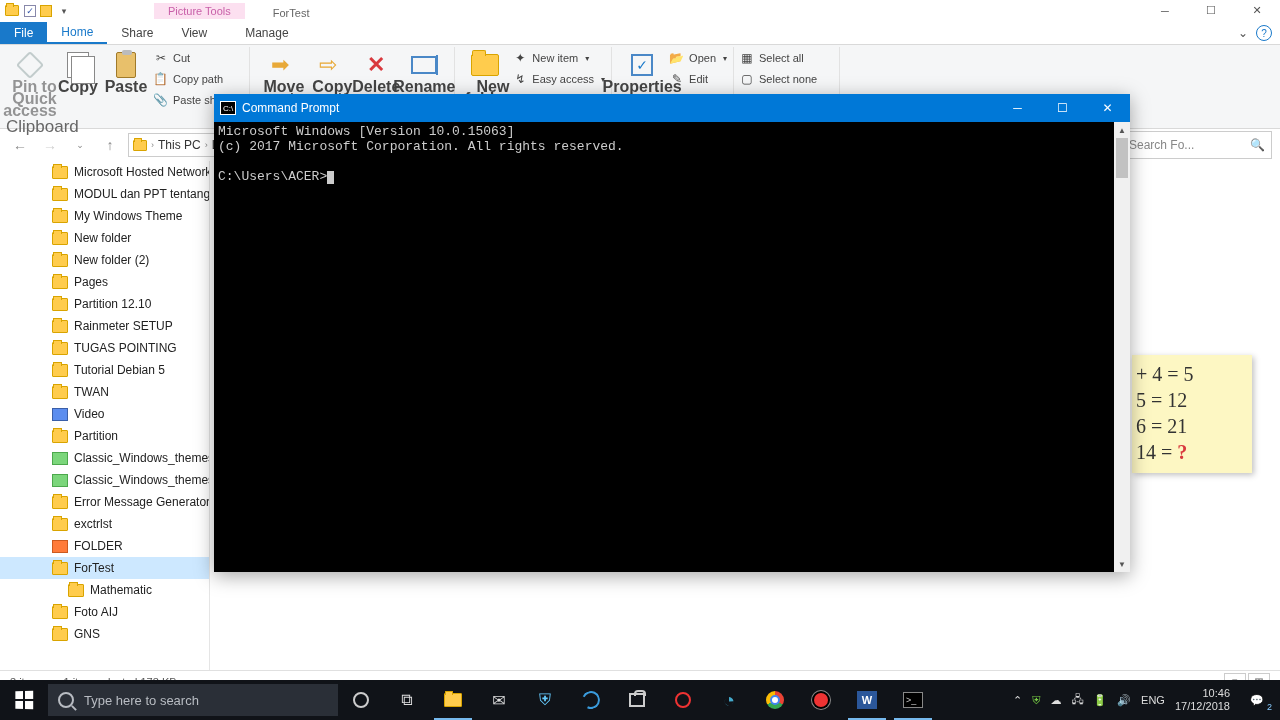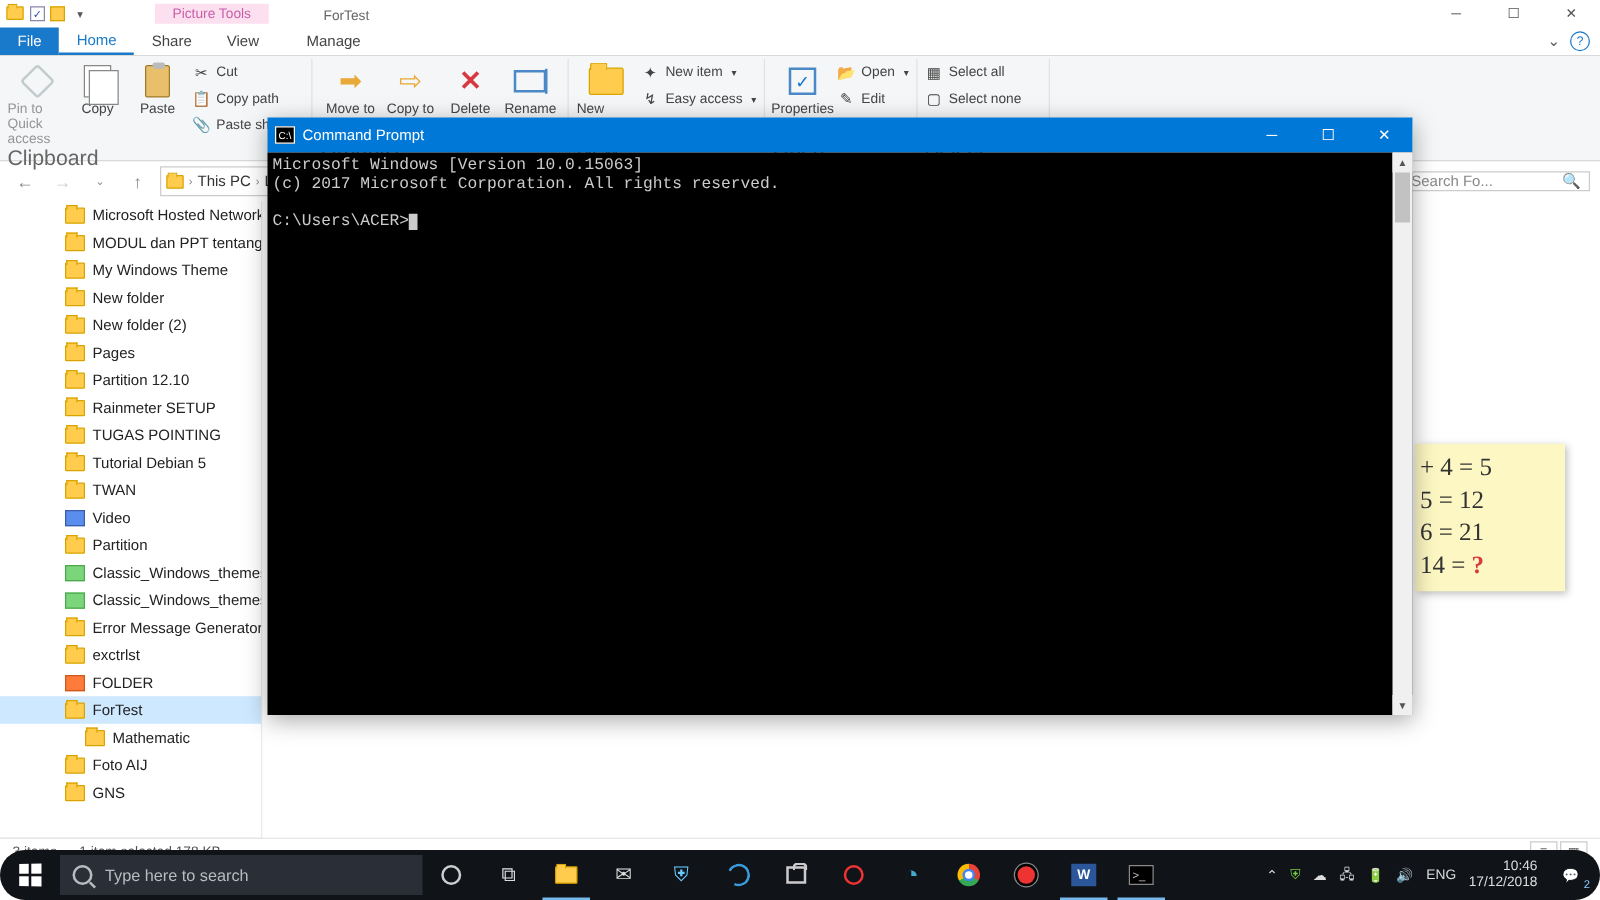--- a/index.html
+++ b/index.html
@@ -2,38 +2,38 @@
 <html><head>
 <meta charset="utf-8">
 <style>
   html,body{margin:0;padding:0;width:1280px;height:720px;font-family:"Segoe UI",Tahoma,sans-serif;font-size:12px;background:#fff;overflow:hidden;color:#000;}
   *{box-sizing:border-box;}
   .titlebar{height:22px;background:#fff;display:flex;align-items:center;border-bottom:1px solid #fff;}
   .titlebar .qat{display:flex;align-items:center;gap:4px;padding-left:4px;}
   .titlebar .qat .qat-btn{width:16px;height:16px;display:flex;align-items:center;justify-content:center;font-size:9px;color:#555;}
   .folder-mini{width:14px;height:11px;background:#ffcc4d;border:1px solid #d9a400;border-radius:1px;position:relative;display:inline-block;}
   .folder-mini::before{content:"";position:absolute;top:-3px;left:0;width:6px;height:3px;background:#ffcc4d;border:1px solid #d9a400;border-bottom:none;border-radius:1px 1px 0 0;}
-  .titlebar .ctx-tab{margin-left:52px;display:flex;align-items:flex-end;gap:16px;}
+  .titlebar .ctx-tab{margin-left:82px;display:flex;align-items:flex-end;gap:0;}
   .titlebar .ctx-tab .ctx{background:#fce0f0;color:#c85fa8;font-size:11px;padding:2px 14px;position:relative;}
   .titlebar .ctx-tab .titletxt{font-size:11px;color:#666;margin-left:28px;}
   .titlebar .winbtns{margin-left:auto;display:flex;}
   .titlebar .winbtns div{width:46px;height:22px;display:flex;align-items:center;justify-content:center;color:#555;font-size:11px;}
   .ribbon-tabs{height:23px;display:flex;align-items:stretch;border-bottom:1px solid #d9d9d9;}
   .ribbon-tabs .tab{padding:0 14px;display:flex;align-items:center;font-size:12px;color:#444;}
   .ribbon-tabs .tab.file{background:#1979ca;color:#fff;}
   .ribbon-tabs .tab.active{border-bottom:2px solid #1979ca;color:#1979ca;}
   .ribbon-tabs .tab.ctx-manage{margin-left:2px;}
   .ribbon-tabs .right{margin-left:auto;display:flex;align-items:center;gap:8px;padding-right:8px;color:#555;}
   .ribbon{height:84px;background:#f5f6f7;border-bottom:1px solid #d9d9d9;display:flex;padding:2px 0;}
   .ribbon .group{border-right:1px solid #e2e2e2;padding:2px 6px 0 6px;display:flex;flex-direction:column;}
   .ribbon .group .grow{flex:1;display:flex;}
   .ribbon .group .label{text-align:left;font-size:17px;color:#666;height:16px;}
   .big-btn{display:flex;flex-direction:column;align-items:center;justify-content:flex-start;width:48px;padding-top:2px;}
   .big-btn .ico{width:28px;height:28px;display:flex;align-items:center;justify-content:center;font-size:22px;}
-  .big-btn .txt{font-size:11px;color:#444;text-align:left;line-height:12px;margin-top:2px;}
+  .big-btn .txt{font-size:16px;color:#444;text-align:right;line-height:12px;margin-top:2px;font-weight:bold;}
   .pin-ico{width:20px;height:20px;border:2px solid #9aa;border-radius:3px;transform:rotate(45deg);}
   .copy-ico{width:22px;height:26px;background:#fff;border:1px solid #888;position:relative;}
   .copy-ico::after{content:"";position:absolute;left:3px;top:3px;width:22px;height:26px;background:#fff;border:1px solid #888;}
   .paste-ico{width:20px;height:26px;background:#e8c06b;border:1px solid #a07a2a;border-radius:2px;position:relative;}
   .paste-ico::before{content:"";position:absolute;top:-3px;left:5px;width:10px;height:5px;background:#bbb;border-radius:2px;}
   .row-btns{display:flex;flex-direction:column;gap:3px;margin-left:4px;}
   .row-btn{display:flex;align-items:center;gap:5px;font-size:11px;color:#444;height:18px;}
   .row-btn .ri{width:14px;height:14px;display:flex;align-items:center;justify-content:center;font-size:12px;}
   .arrow-big{font-size:26px;color:#e8a938;}
   .xdel{font-size:26px;color:#d9393e;font-weight:bold;}
@@ -41,21 +41,21 @@
   .rename-ico::after{content:"";position:absolute;right:-3px;top:-3px;bottom:-3px;width:2px;background:#4a88c7;}
   .folder-big{width:28px;height:22px;background:#ffcc4d;border:1px solid #d9a400;border-radius:2px;position:relative;}
   .folder-big::before{content:"";position:absolute;top:-5px;left:0;width:12px;height:5px;background:#ffcc4d;border:1px solid #d9a400;border-bottom:none;border-radius:2px 2px 0 0;}
   .check-ico{width:22px;height:22px;border:2px solid #4a88c7;display:flex;align-items:center;justify-content:center;color:#1979ca;font-size:14px;}
   .addressbar{height:32px;display:flex;align-items:center;padding:0 8px;gap:6px;}
   .addressbar .navbtn{width:24px;height:24px;display:flex;align-items:center;justify-content:center;color:#888;font-size:14px;}
   .addressbar .addr{flex:1;height:24px;border:1px solid #ccc;display:flex;align-items:center;padding:0 4px;gap:4px;font-size:12px;color:#333;}
   .addressbar .addr .crumb{display:flex;align-items:center;gap:4px;}
   .addressbar .addr .sep{color:#888;font-size:9px;}
   .addressbar .refresh{width:28px;height:24px;border:1px solid #ccc;border-left:none;display:flex;align-items:center;justify-content:center;color:#555;}
-  .addressbar .search{width:150px;height:16px;border:1px solid #ccc;display:flex;align-items:center;padding:0 6px;color:#888;font-size:12px;justify-content:space-between;}
+  .addressbar .search{width:150px;height:28px;border:1px solid #ccc;display:flex;align-items:center;padding:0 6px;color:#888;font-size:12px;justify-content:space-between;}
   .body{display:flex;height:509px;}
   .sidebar{width:210px;overflow-y:auto;border-right:1px solid #e5e5e5;position:relative;}
   .sidebar::-webkit-scrollbar{width:14px;}
   .side-item{display:flex;align-items:center;gap:6px;padding:3px 0 3px 52px;font-size:12px;color:#222;height:22px;white-space:nowrap;overflow:hidden;}
   .side-item.sel{background:#cde8ff;}
   .side-item.sub{padding-left:68px;}
   .side-item .fico{width:16px;height:13px;flex-shrink:0;}
   .fico.folder{background:#ffcc4d;border:1px solid #d9a400;border-radius:1px;position:relative;}
   .fico.folder::before{content:"";position:absolute;top:-3px;left:0;width:7px;height:3px;background:#ffcc4d;border:1px solid #d9a400;border-bottom:none;}
   .fico.video{background:#5b8def;border:1px solid #3a5fa8;}
@@ -74,21 +74,21 @@
   .cmd-title .winbtns div.close{background:transparent;}
   .cmd-body{flex:1;background:#000;color:#ccc;font-family:Consolas,"Courier New",monospace;font-size:13px;padding:2px 4px;white-space:pre;overflow:hidden;position:relative;line-height:15px;}
   .cmd-body .cursor{display:inline-block;width:7px;height:13px;background:#ccc;vertical-align:text-bottom;animation:none;}
   .cmd-scroll{position:absolute;right:0;top:28px;bottom:0;width:16px;background:#f0f0f0;}
   .cmd-scroll .arrow{height:16px;background:#f0f0f0;display:flex;align-items:center;justify-content:center;font-size:8px;color:#555;}
   .cmd-scroll .thumb{position:absolute;top:16px;left:2px;right:2px;height:40px;background:#c2c2c2;}
 
   .sticky{position:absolute;right:28px;top:355px;width:120px;height:118px;background:#fdf7c3;box-shadow:2px 2px 6px rgba(0,0,0,.25);padding:6px 4px;font-family:"Times New Roman",serif;font-size:20px;line-height:26px;color:#333;z-index:15;}
   .sticky .q{color:#d9393e;font-weight:bold;}
 
-  .taskbar{position:absolute;left:0;bottom:0;width:1280px;height:40px;background:#101318;display:flex;align-items:center;color:#fff;z-index:30;border-radius:20px;}
+  .taskbar{position:absolute;left:0;bottom:0;width:1280px;height:40px;background:#101318;display:flex;align-items:center;color:#fff;z-index:30;}
   .taskbar .start{width:48px;height:40px;display:flex;align-items:center;justify-content:center;}
   .winlogo{width:18px;height:18px;display:grid;grid-template-columns:1fr 1fr;grid-template-rows:1fr 1fr;gap:2px;transform:perspective(40px) rotateY(-8deg);}
   .winlogo div{background:#fff;}
   .taskbar .search{width:290px;height:32px;background:#2a2f37;display:flex;align-items:center;gap:10px;padding:0 10px;color:#b8bcc2;font-size:13px;}
   .taskbar .search .sico{width:16px;height:16px;border:2px solid #b8bcc2;border-radius:50%;position:relative;}
   .taskbar .search .sico::after{content:"";position:absolute;width:6px;height:2px;background:#b8bcc2;bottom:-3px;right:-5px;transform:rotate(45deg);}
   .taskbar .tbtn{width:46px;height:40px;display:flex;align-items:center;justify-content:center;font-size:16px;color:#ddd;position:relative;}
   .taskbar .tbtn.active::after{content:"";position:absolute;bottom:0;left:4px;right:4px;height:2px;background:#76b9ed;}
   .taskbar .tray{margin-left:auto;display:flex;align-items:center;gap:10px;padding-right:6px;font-size:11px;color:#ddd;}
   .taskbar .tray .clock{text-align:right;line-height:13px;}

